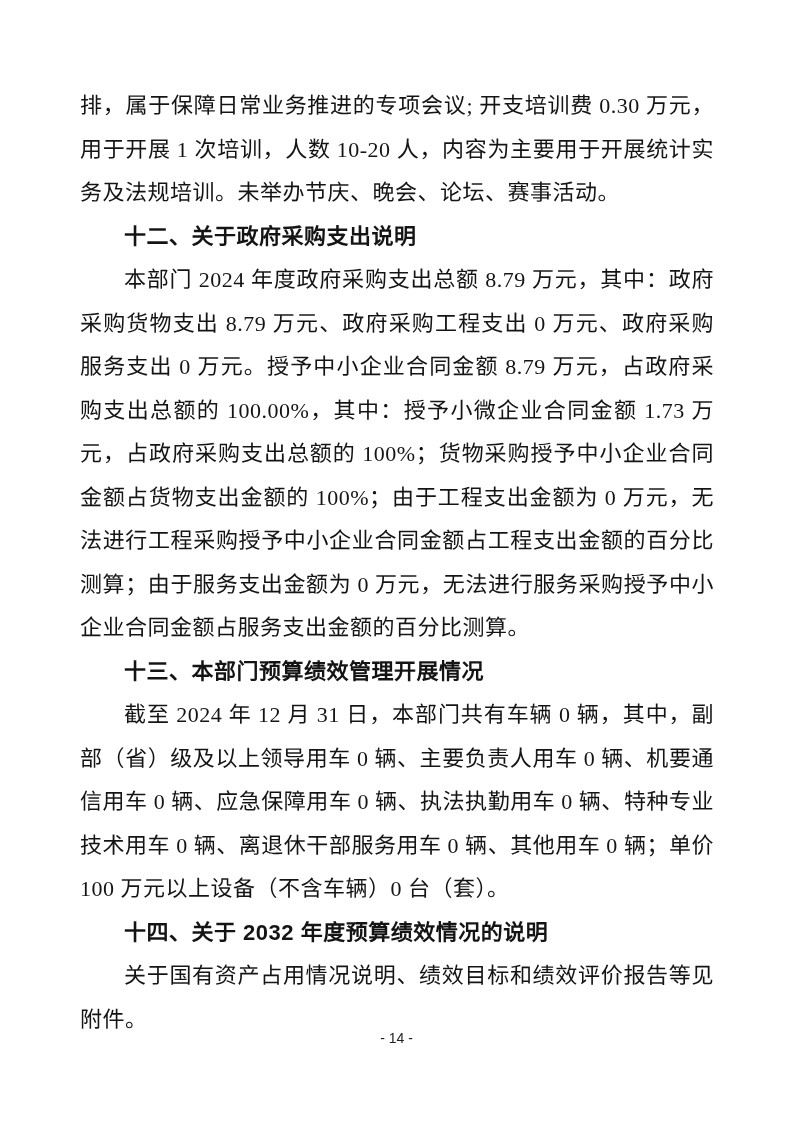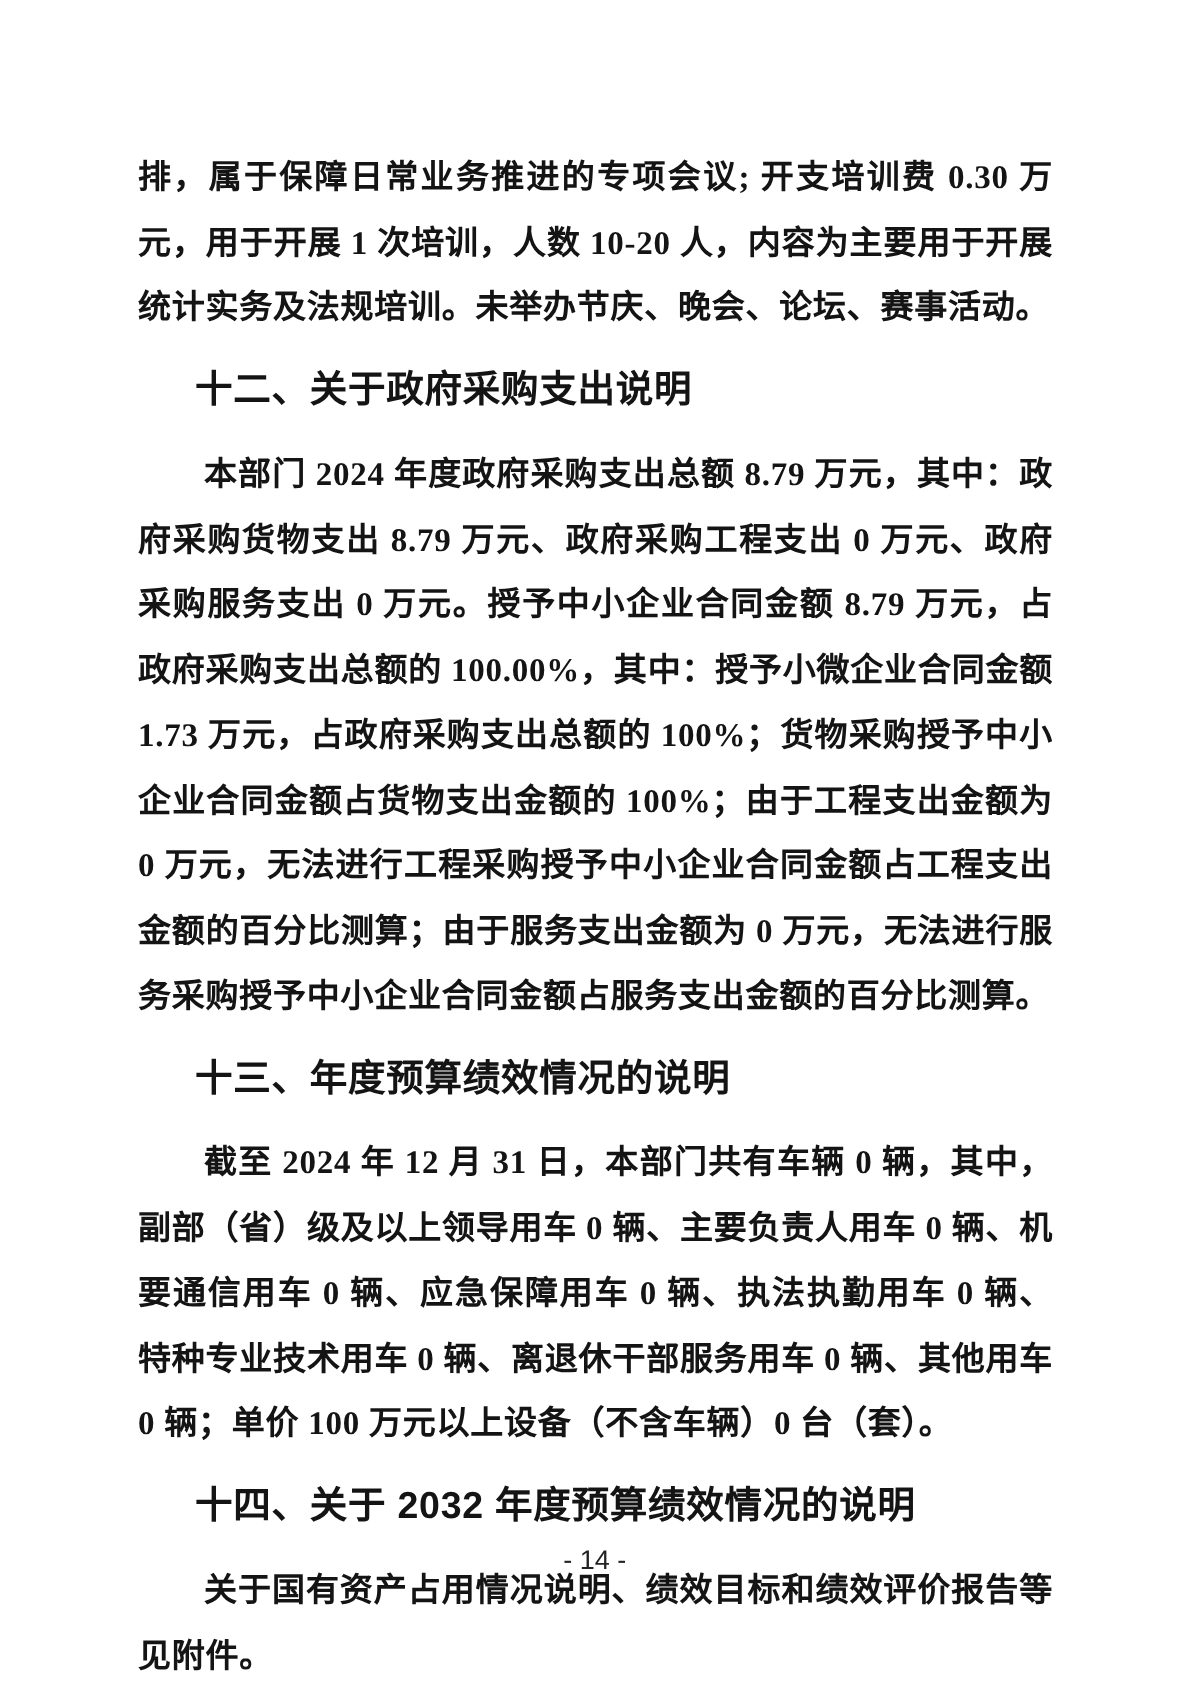--- a/index.html
+++ b/index.html
@@ -20,61 +20,60 @@
     position: absolute;
     left: 80px;
     top: 84px;
     width: 634px;
     font-size: 22px;
     line-height: 43.5px;
     text-align: justify;
     text-justify: inter-ideograph;
   }
   .para {
-    margin: 12px;
+    margin: 0;
     letter-spacing: 0.5px;
-    font-weight: bold;
   }
   .para.indent {
     text-indent: 2em;
   }
   .heading {
     margin: 0;
     font-family: "Liberation Sans", "DejaVu Sans", sans-serif;
     font-weight: bold;
-    font-size: 25px;
+    font-size: 22px;
     line-height: 43.5px;
     text-indent: 2em;
     letter-spacing: 0.5px;
   }
   .footer {
     position: absolute;
     left: 0;
     right: 0;
     top: 1030px;
     text-align: center;
     font-family: "Liberation Sans", "DejaVu Sans", sans-serif;
-    font-size: 18px;
+    font-size: 14px;
     color: #222222;
   }
 </style>
 </head>
 <body>
 
 <div class="page">
 
   <div class="content">
 
     <p class="para">排，属于保障日常业务推进的专项会议; 开支培训费 0.30 万元，用于开展 1 次培训，人数 10-20 人，内容为主要用于开展统计实务及法规培训。未举办节庆、晚会、论坛、赛事活动。</p>
 
     <h2 class="heading">十二、关于政府采购支出说明</h2>
 
     <p class="para indent">本部门 2024 年度政府采购支出总额 8.79 万元，其中：政府采购货物支出 8.79 万元、政府采购工程支出 0 万元、政府采购服务支出 0 万元。授予中小企业合同金额 8.79 万元，占政府采购支出总额的 100.00%，其中：授予小微企业合同金额 1.73 万元，占政府采购支出总额的 100%；货物采购授予中小企业合同金额占货物支出金额的 100%；由于工程支出金额为 0 万元，无法进行工程采购授予中小企业合同金额占工程支出金额的百分比测算；由于服务支出金额为 0 万元，无法进行服务采购授予中小企业合同金额占服务支出金额的百分比测算。</p>
 
-    <h2 class="heading">十三、年度预算绩效情况的说明</h2>
+    <h2 class="heading">十三、本部门预算绩效管理开展情况</h2>
 
     <p class="para indent">截至 2024 年 12 月 31 日，本部门共有车辆 0 辆，其中，副部（省）级及以上领导用车 0 辆、主要负责人用车 0 辆、机要通信用车 0 辆、应急保障用车 0 辆、执法执勤用车 0 辆、特种专业技术用车 0 辆、离退休干部服务用车 0 辆、其他用车 0 辆；单价 100 万元以上设备（不含车辆）0 台（套）。</p>
 
     <h2 class="heading">十四、关于 2032 年度预算绩效情况的说明</h2>
 
     <p class="para indent">关于国有资产占用情况说明、绩效目标和绩效评价报告等见附件。</p>
 
   </div>
 
   <div class="footer">- 14 -</div>

